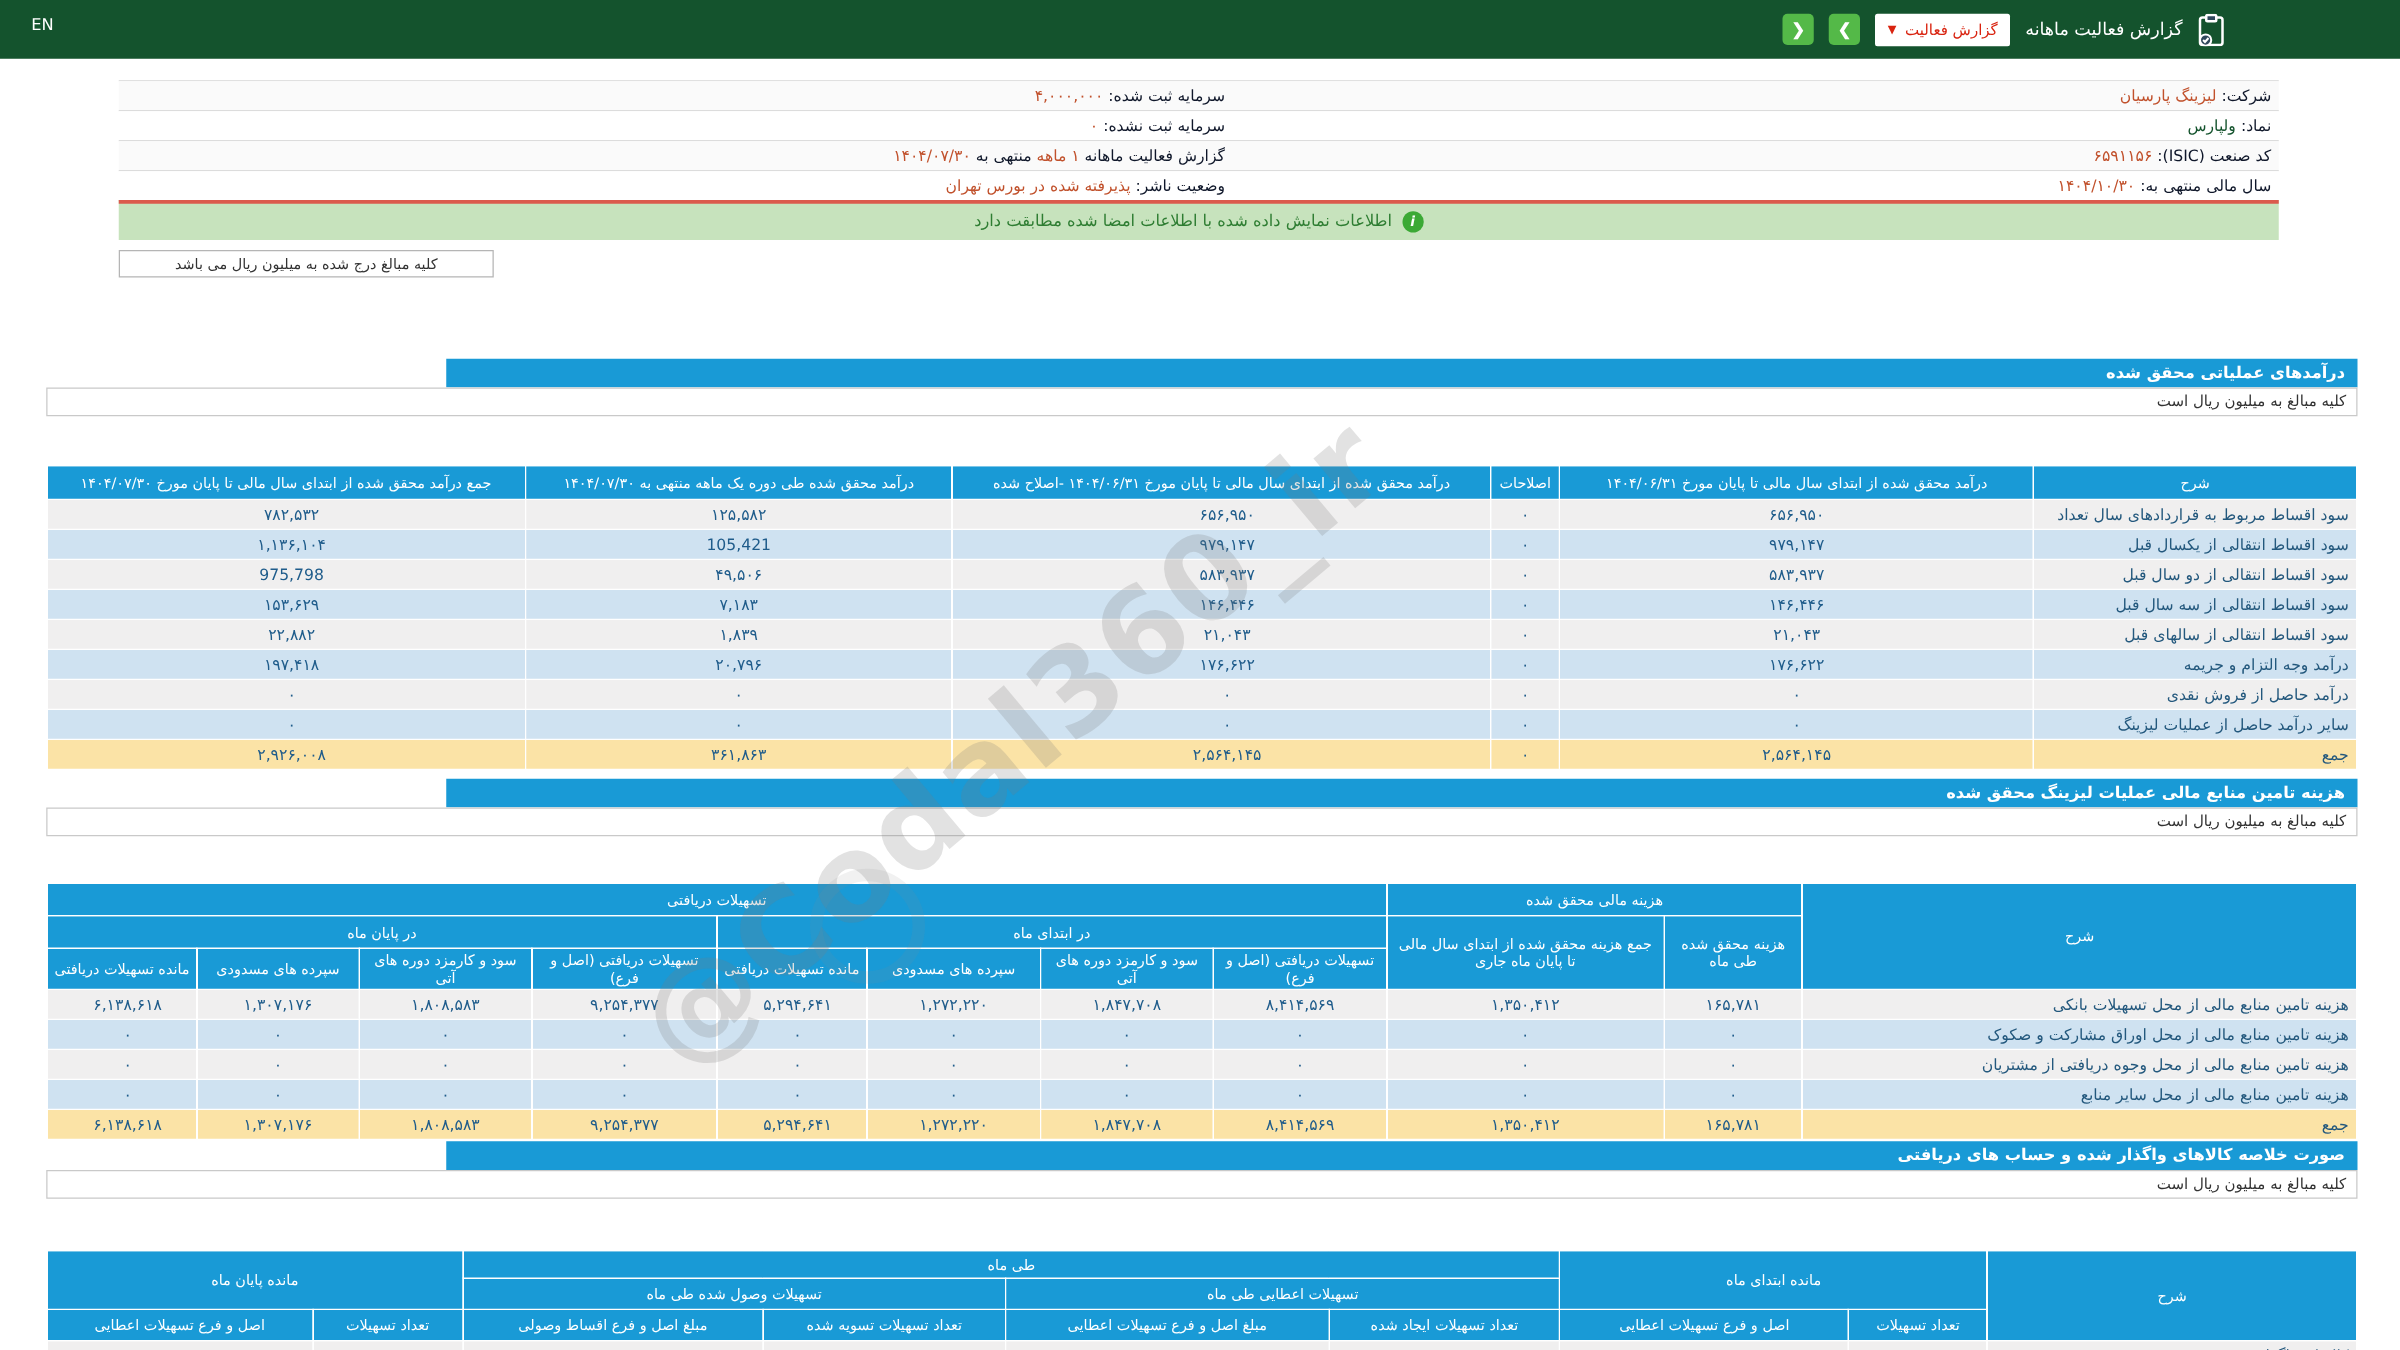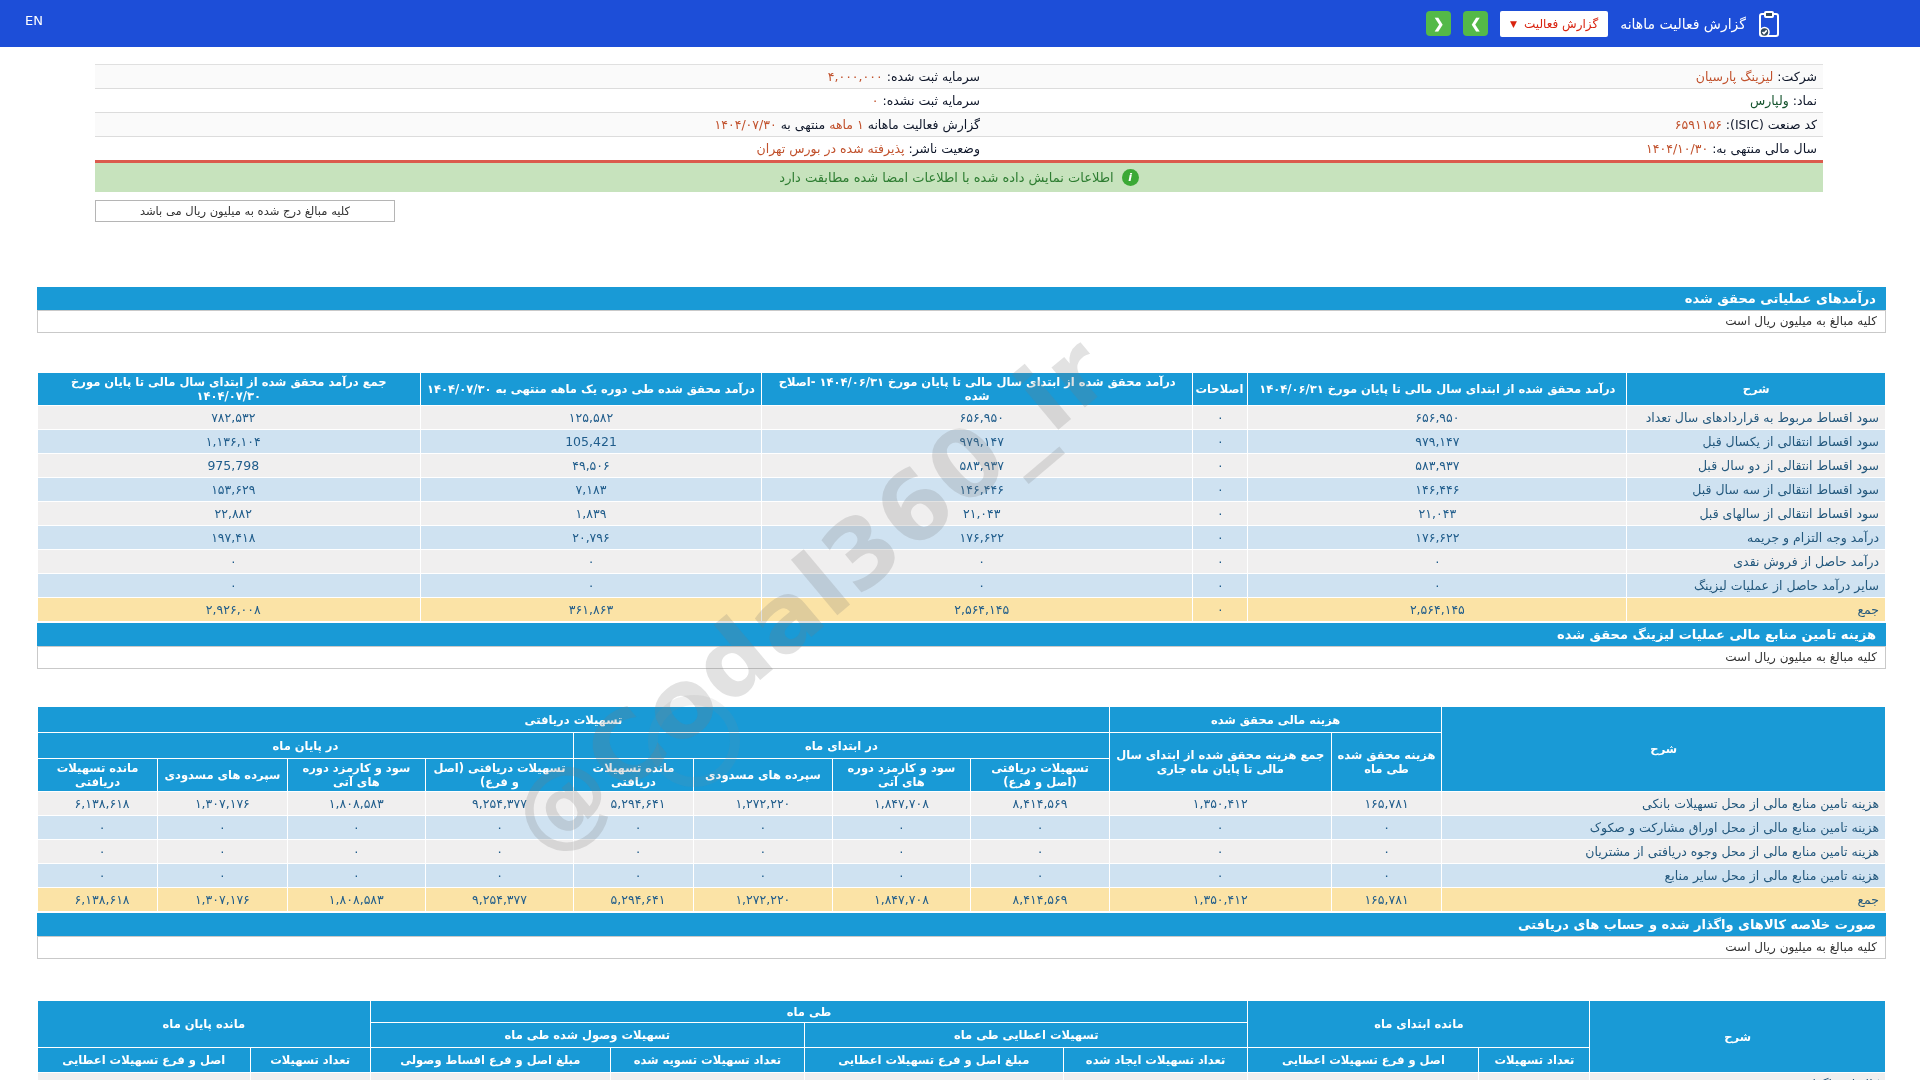--- a/index.html
+++ b/index.html
@@ -1,20 +1,20 @@
 <!DOCTYPE html>
 <html lang="fa" dir="rtl"><head>
 <meta charset="utf-8">
 <style>
   * { margin:0; padding:0; box-sizing:border-box; }
   body { font-family:"DejaVu Sans","Liberation Sans",sans-serif; background:#fff; }
   .page { position:relative; width:1920px; height:1080px; overflow:hidden; background:#fff; direction:rtl; }
 
   
-  .topbar { position:absolute; top:0; left:0; width:1920px; height:47px; background:#1d4ed8; }
+  .topbar { position:absolute; top:0; left:0; width:1920px; height:47px; background:#14532d; }
   .en-link { position:absolute; left:25px; top:13px; color:#fff; font-size:13px; direction:ltr; cursor:pointer; }
   .topbar-group { position:absolute; right:140px; top:0; height:47px; display:flex; flex-direction:row; align-items:center; gap:12px; direction:rtl; }
   .clip-icon { width:22px; height:26px; }
   .topbar-title { color:#fff; font-size:14px; white-space:nowrap; }
   .report-dropdown { background:#fff; border-radius:2px; height:26px; padding:0 10px; display:flex; align-items:center; gap:7px; cursor:pointer; }
   .report-dropdown .dd-label { color:#D9230F; font-size:12px; white-space:nowrap; }
   .report-dropdown .dd-caret { color:#D9230F; font-size:9px; }
   .nav-btn { width:25px; height:25px; background:#54B948; border:none; border-radius:4px; color:#fff; font-size:13px; font-weight:bold; display:flex; align-items:center; justify-content:center; cursor:pointer; line-height:1; }
 
   
@@ -30,27 +30,27 @@
 
   
   .notice { position:absolute; top:160px; right:97px; width:1728px; height:32px; background:#C7E3BD; border-top:3px solid #DB5B4D; display:flex; align-items:center; justify-content:center; gap:8px; }
   .notice .txt { color:#2E7D32; font-size:13px; }
   .info-icon { width:17px; height:17px; border-radius:50%; background:#3BA935; color:#fff; font-size:11px; font-weight:bold; display:flex; align-items:center; justify-content:center; font-style:italic; }
 
   
   .unit-note { position:absolute; top:200px; left:95px; width:300px; height:22px; background:#fff; border:1px solid #B5B5B5; font-size:11.5px; color:#333; display:flex; align-items:center; justify-content:center; white-space:nowrap; }
 
   
-  .sec-title { position:absolute; right:34px; width:1849px; height:23px; background:#199AD6; color:#fff; font-size:13px; font-weight:bold; line-height:23px; padding-right:10px; }
+  .sec-title { position:absolute; right:34px; width:1529px; height:23px; background:#199AD6; color:#fff; font-size:13px; font-weight:bold; line-height:23px; padding-right:10px; }
   .sec-unit { position:absolute; right:34px; width:1849px; height:23px; background:#fff; border:1px solid #C9C9C9; color:#333; font-size:12px; line-height:21px; padding-right:8px; }
   .tbl-wrap { position:absolute; right:34px; width:1849px; }
 
   
   table.tbl { width:100%; border-collapse:collapse; table-layout:fixed; direction:rtl; border:1px solid #CFCFCF; }
-  .tbl th { background:#199AD6; color:#fff; font-size:11.5px; font-weight:bold; border:1px solid #FFF; padding:2px 4px; text-align:center; vertical-align:middle; overflow:hidden; }
+  .tbl th { background:#199AD6; color:#fff; font-size:11.5px; font-weight:normal; border:1px solid #FFF; padding:2px 4px; text-align:center; vertical-align:middle; overflow:hidden; }
   .tbl td { font-size:12.5px; color:#1F5C8B; text-align:center; border:1px solid #FFF; padding:1px 6px; height:24px; overflow:hidden; white-space:nowrap; }
   .tbl td.lbl { text-align:right; color:#23587D; }
   .tbl tr.odd  td { background:#F0EFEF; }
   .tbl tr.even td { background:#CFE2F1; }
   .tbl td.gold { background:#FBE3A6;padding-left:15px; }
   .tbl tr.total td { background:#FBE3A6; }
   #income-table th { height:27px; }
   #finance-table th { height:26px; }
   #goods-table tr.h1 th { height:22px; }
   #goods-table tr.h2 th, #goods-table tr.h3 th { height:25px; }

